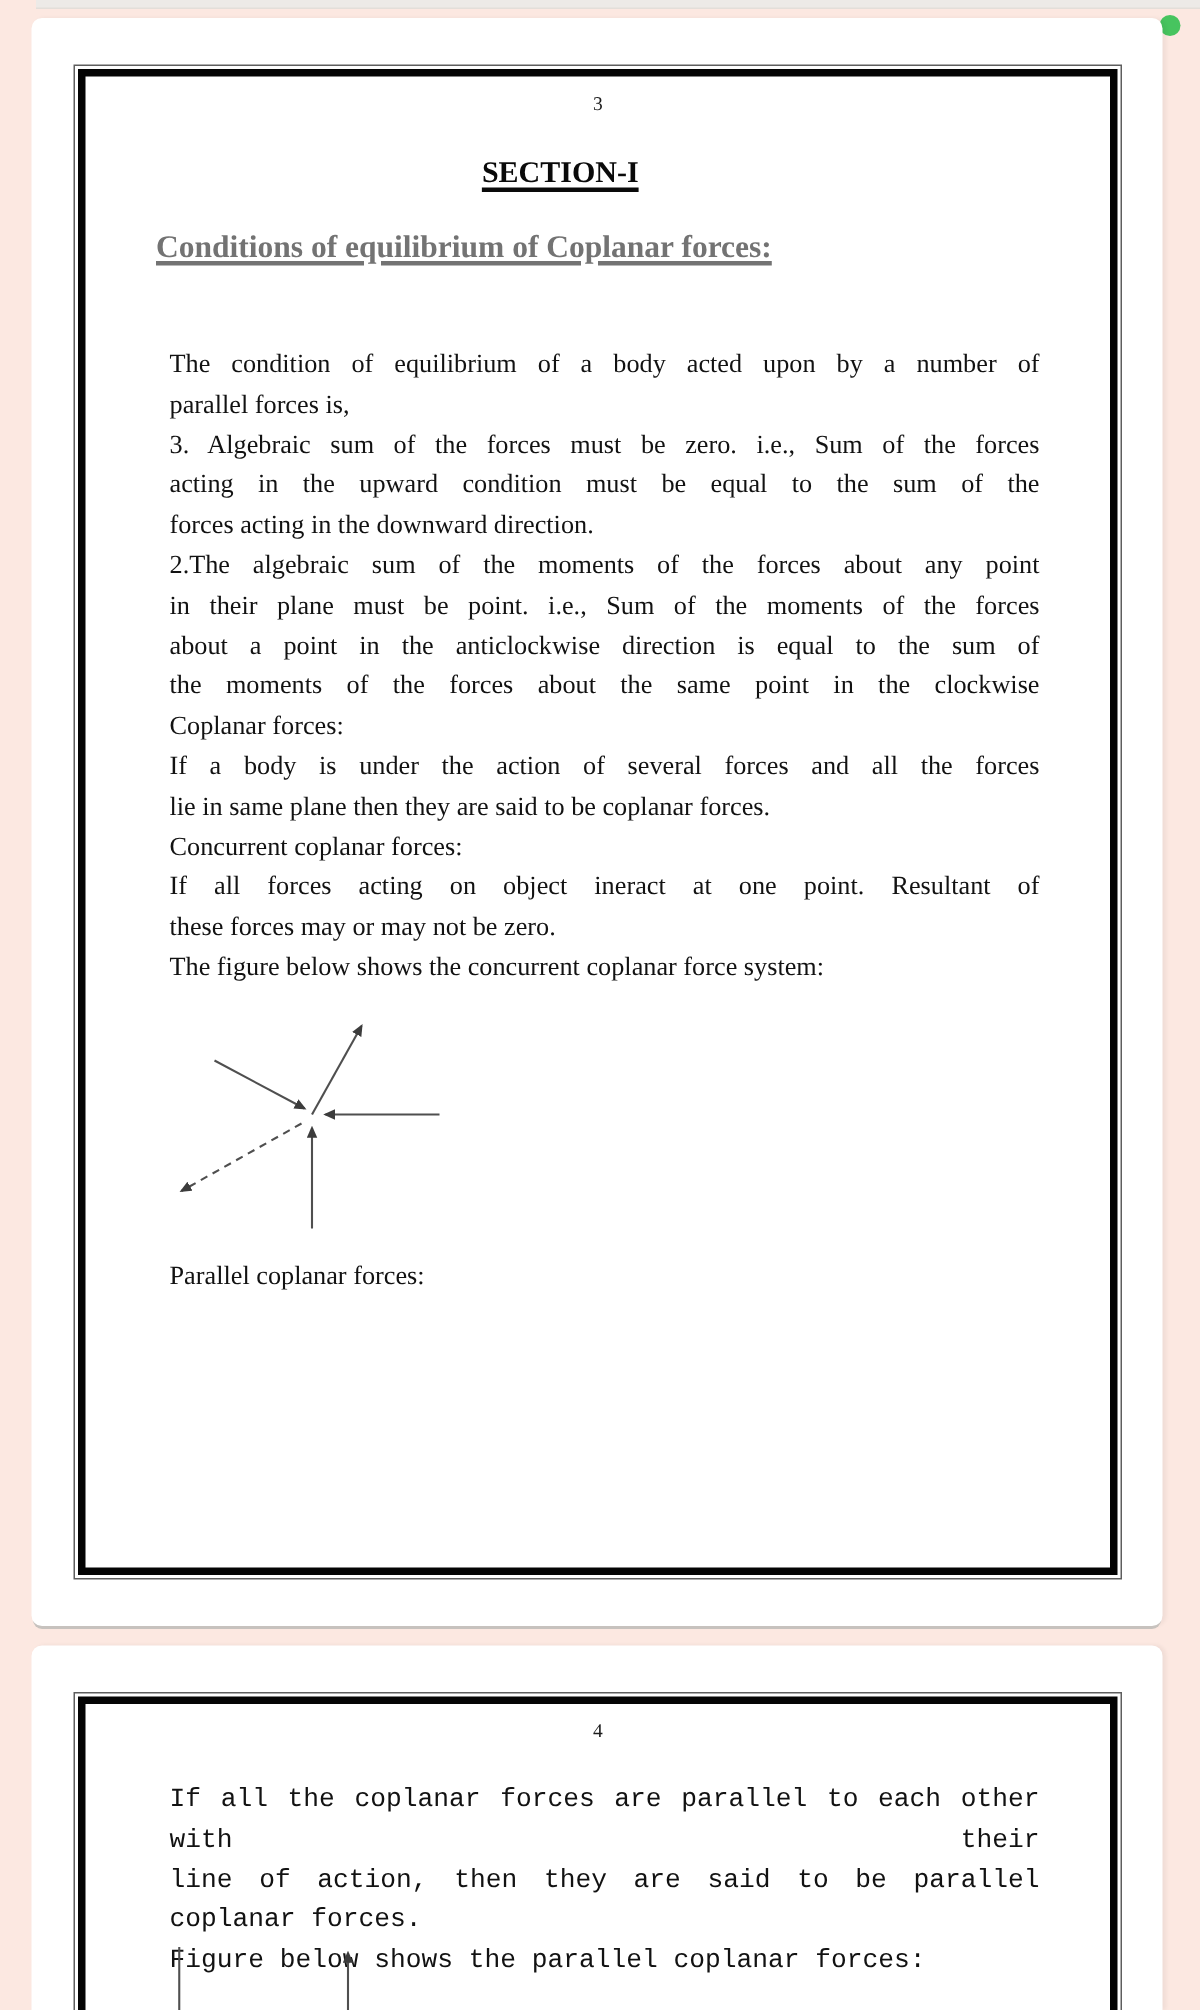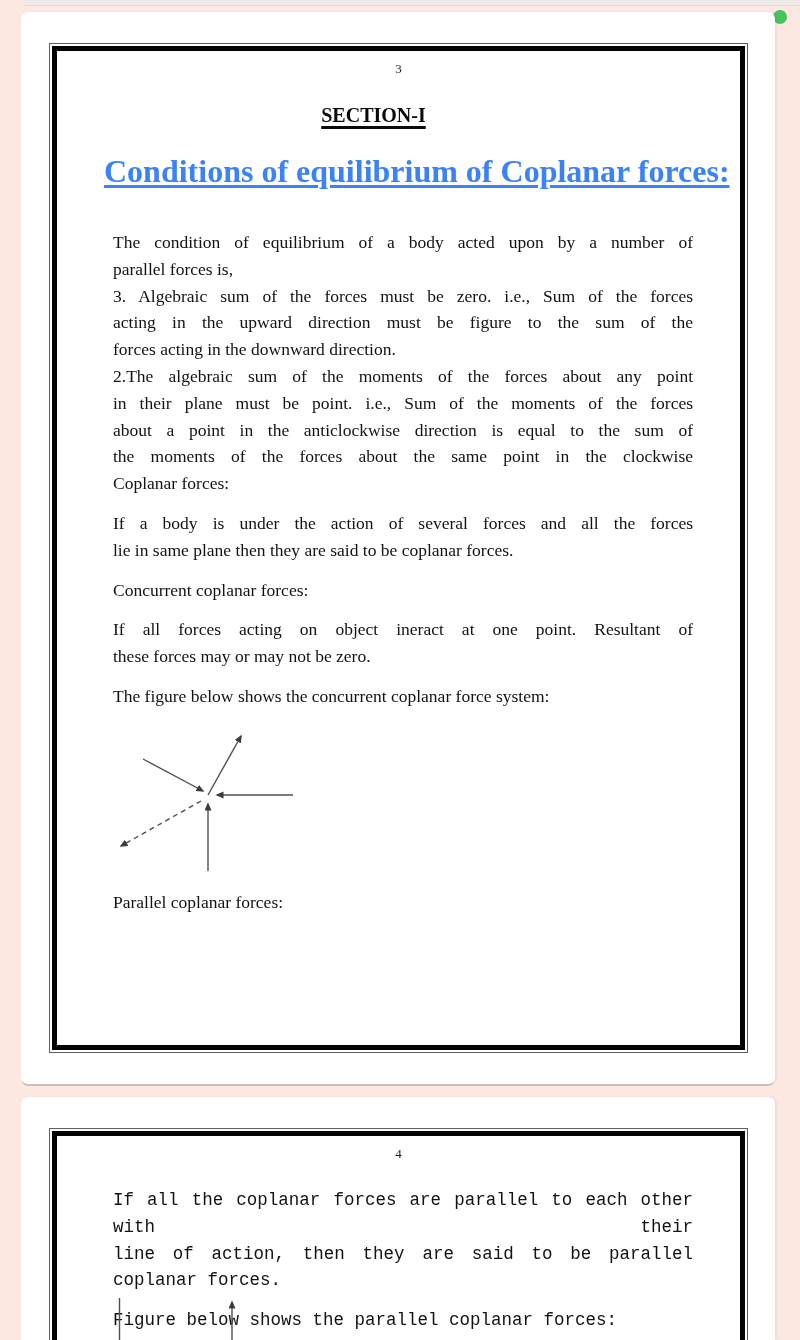--- a/index.html
+++ b/index.html
@@ -39,30 +39,30 @@
     position:absolute; left:31px; width:693px; top:49px;
     text-align:center; font-size:13px; color:#1c1c1c;
   }
   .section-title {
     position:absolute; left:31px; top:92px; width:643px;
     text-align:center; font-size:20px; font-weight:bold; color:#0a0a0a;
     text-decoration:underline; text-decoration-thickness:3px; text-underline-offset:4px;
   }
   .heading {
     position:absolute; left:83px; top:139px;
-    font-size:32px; font-weight:bold; color:#3b82f6; line-height:1.25;
+    font-size:21px; font-weight:bold; color:#737373; line-height:1.25;
     text-decoration:underline; text-decoration-thickness:3px; text-underline-offset:3px;
   }
   .bodytext {
     position:absolute; left:92px; width:580px;
     font-size:17.5px; line-height:26.8px; color:#121212;
   }
   .body-1 { top:217px; }
   .body-2 { top:90px;font-family:Liberation Mono, monospace; }
-  .block + .block { margin-top:13px; }
+  .block + .block { }
   .tline { text-align:justify; }
   .tline.just { text-align-last:justify; }
 
   .figwrap { position:relative; height:158px; margin:9px 0 12px 0; }
   .figwrap svg { position:absolute; left:-8px; top:0; }
   .fig2 { position:absolute; left:90px; top:195px; }
 </style>
 </head>
 <body>
 
@@ -75,21 +75,21 @@
     <div class="frame frame-1"></div>
     <div class="pagenum">3</div>
     <div class="section-title">SECTION-I</div>
     <div class="heading">Conditions of equilibrium of Coplanar forces:</div>
 
     <div class="bodytext body-1">
       <div class="block">
           <div class="tline just">The condition of equilibrium of a body acted upon by a number of</div>
           <div class="tline">parallel forces is,</div>
           <div class="tline just">3. Algebraic sum of the forces must be zero. i.e., Sum of the forces</div>
-          <div class="tline just">acting in the upward direction must be figure to the sum of the</div>
+          <div class="tline just">acting in the upward condition must be equal to the sum of the</div>
           <div class="tline">forces acting in the downward direction.</div>
           <div class="tline just">2.The algebraic sum of the moments of the forces about any point</div>
           <div class="tline just">in their plane must be point. i.e., Sum of the moments of the forces</div>
           <div class="tline just">about a point in the anticlockwise direction is equal to the sum of</div>
           <div class="tline just">the moments of the forces about the same point in the clockwise</div>
           <div class="tline">Coplanar forces:</div>
         </div>
       <div class="block">
           <div class="tline just">If a body is under the action of several forces and all the forces</div>
           <div class="tline">lie in same plane then they are said to be coplanar forces.</div>

